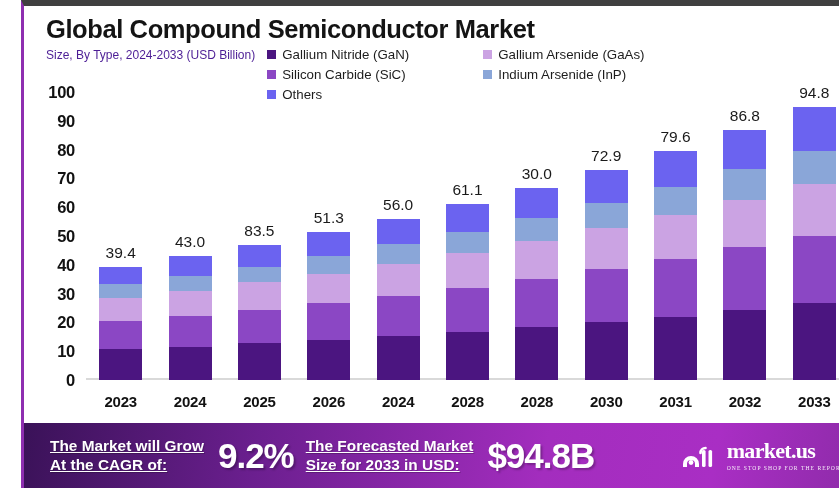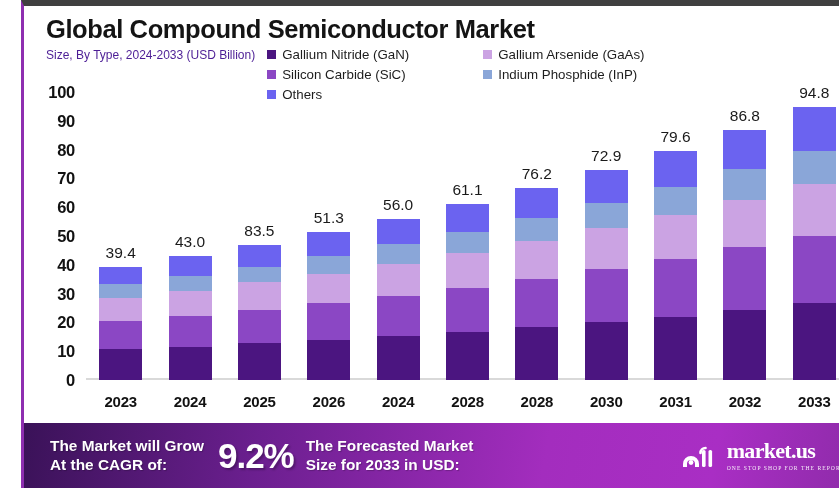--- a/index.html
+++ b/index.html
@@ -163,20 +163,21 @@
     align-items: center;
     padding: 0 14px 0 26px;
     color: #ffffff;
   }
   .banner-text {
     font-size: 15.4px;
     font-weight: 700;
     line-height: 1.22;
     text-shadow: 1px 1px 1px rgba(0,0,0,0.22);
     white-space: nowrap;
+    text-decoration: underline;
   }
   .banner-big {
     font-size: 35px;
     font-weight: 700;
     letter-spacing: -1px;
     text-shadow: 2px 2px 2px rgba(0,0,0,0.25);
     white-space: nowrap;
   }
   .gap-a { width: 14px; }
   .gap-b { width: 12px; }
@@ -227,21 +228,21 @@
           <div class="legend-item">
             <span class="legend-swatch" style="background: rgb(203, 163, 227);"></span>
             <span>Gallium Arsenide (GaAs)</span>
           </div>
           <div class="legend-item">
             <span class="legend-swatch" style="background: rgb(139, 71, 196);"></span>
             <span>Silicon Carbide (SiC)</span>
           </div>
           <div class="legend-item">
             <span class="legend-swatch" style="background: rgb(138, 166, 216);"></span>
-            <span>Indium Phosphide (InP)</span>
+            <span>Indium Arsenide (InP)</span>
           </div>
           <div class="legend-item">
             <span class="legend-swatch" style="background: rgb(107, 99, 240);"></span>
             <span>Others</span>
           </div>
         </div>
     </div>
   </div>
 
   <div class="chart-area">
@@ -314,21 +315,21 @@
           <div class="bar-total" style="bottom: calc(61.1% + 5px);">61.1</div>
           <div class="bar" style="height: 61.1%;">
             <div class="seg" style="background: rgb(75, 21, 128); height: 27.3322%;"></div>
             <div class="seg" style="background: rgb(139, 71, 196); height: 25.2046%;"></div>
             <div class="seg" style="background: rgb(203, 163, 227); height: 19.6399%;"></div>
             <div class="seg" style="background: rgb(138, 166, 216); height: 11.9476%;"></div>
             <div class="seg" style="background: rgb(107, 99, 240); height: 15.8756%;"></div>
           </div>
         </div>
         <div class="bar-slot">
-          <div class="bar-total" style="bottom: calc(66.7% + 5px);">76.2</div>
+          <div class="bar-total" style="bottom: calc(66.7% + 5px);">30.0</div>
           <div class="bar" style="height: 66.7%;">
             <div class="seg" style="background: rgb(75, 21, 128); height: 27.4363%;"></div>
             <div class="seg" style="background: rgb(139, 71, 196); height: 25.3373%;"></div>
             <div class="seg" style="background: rgb(203, 163, 227); height: 19.4903%;"></div>
             <div class="seg" style="background: rgb(138, 166, 216); height: 11.994%;"></div>
             <div class="seg" style="background: rgb(107, 99, 240); height: 15.7421%;"></div>
           </div>
         </div>
         <div class="bar-slot">
           <div class="bar-total" style="bottom: calc(72.9% + 5px);">72.9</div>
@@ -392,20 +393,21 @@
       <span>At the CAGR of:</span>
     </div>
     <div class="gap-a"></div>
     <div class="banner-big">9.2%</div>
     <div class="gap-b"></div>
     <div class="banner-text">
       <span>The Forecasted Market</span><br>
       <span>Size for 2033 in USD:</span>
     </div>
     <div class="gap-c"></div>
+    <div class="banner-big">$94.8B</div>
 
     <div class="logo-wrap">
       <svg class="logo-mark" viewBox="0 0 40 28">
         <path d="M3 21 a8 8 0 0 1 8 -8 a8 8 0 0 1 8 8 v3 h-4 v-3 a4 4 0 0 0 -4 -4 a4 4 0 0 0 -4 4 v3 h-4 z" fill="#ffffff"></path>
         <circle cx="11" cy="19.5" r="2.4" fill="#ffffff"></circle>
         <rect x="22" y="7" width="3.6" height="17" rx="1.6" fill="#ffffff"></rect>
         <rect x="28.5" y="7" width="3.6" height="17" rx="1.6" fill="#ffffff"></rect>
         <path d="M20.5 10 a5 5 0 0 1 5 -5" stroke="#ffffff" stroke-width="2.6" fill="none" stroke-linecap="round"></path>
       </svg>
       <div class="logo-texts">

